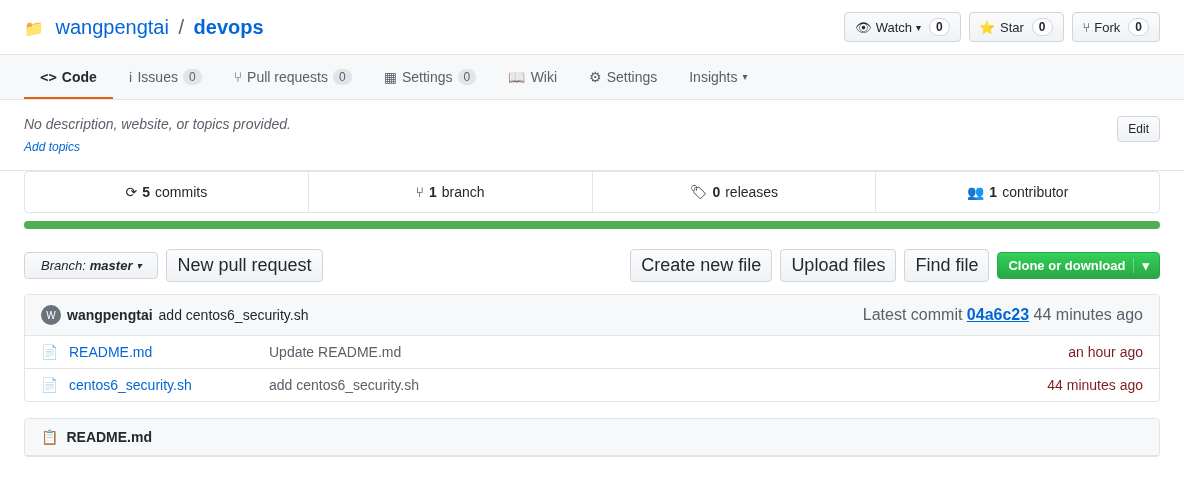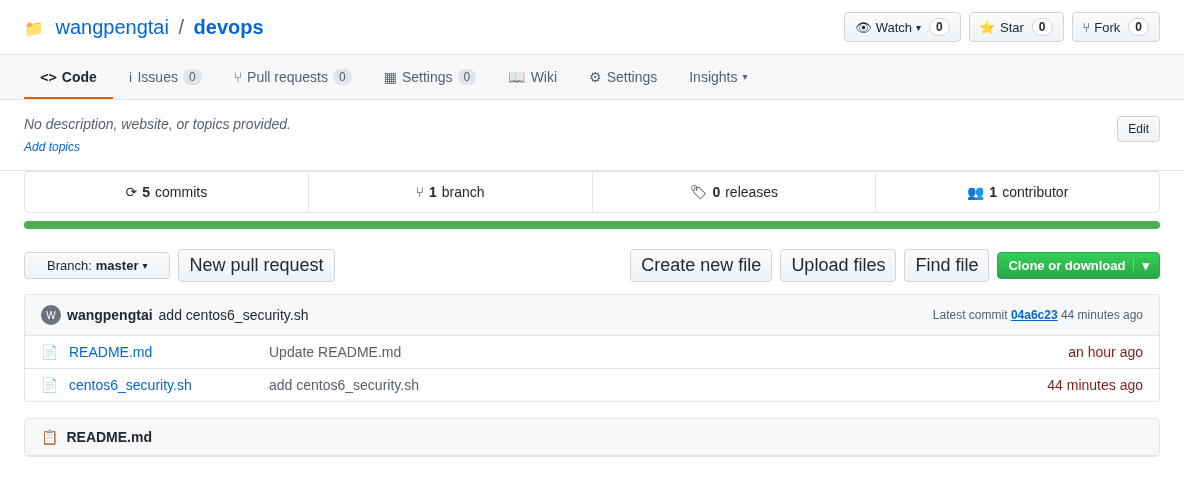--- a/index.html
+++ b/index.html
@@ -27,32 +27,32 @@
     .add-topics { color: #0366d6; font-size: 12px; text-decoration: none; cursor: pointer; font-style: italic; }
     .edit-btn { padding: 5px 10px; border: 1px solid #d1d5da; border-radius: 4px; background: linear-gradient(180deg, #fafbfc, #eff3f6); font-size: 12px; cursor: pointer; color: #24292e; }
 
     
     .language-bar { height: 8px; background: #4caf50; margin: 0 24px 12px 24px; border-radius: 4px; }
 
     
     .file-toolbar { display: flex; align-items: center; justify-content: space-between; padding: 8px 24px 12px 24px; }
     .toolbar-left { display: flex; align-items: center; gap: 8px; }
     .toolbar-right { display: flex; align-items: center; gap: 8px; padding-left: 47px; }
-    .branch-select { display: flex; align-items: center; gap: 4px; padding: 5px 22px; border: 1px solid #d1d5da; border-radius: 4px; background: linear-gradient(180deg, #fafbfc, #eff3f6); font-size: 13px; cursor: pointer; color: #24292e; }
+    .branch-select { display: flex; align-items: center; gap: 4px; padding: 5px 16px; border: 1px solid #d1d5da; border-radius: 4px; background: linear-gradient(180deg, #fafbfc, #eff3f6); font-size: 13px; cursor: pointer; color: #24292e; font-style: italic; }
     .file-btn { padding: 5px 10px; border: 1px solid #d1d5da; border-radius: 4px; background: linear-gradient(180deg, #fafbfc, #eff3f6); font-size: 18px; cursor: pointer; color: #24292e; }
     .clone-btn { display: flex; align-items: center; gap: 4px; padding: 5px 10px; border: 1px solid #2da44e; border-radius: 4px; background: linear-gradient(180deg, #34d058, #28a745); font-size: 13px; cursor: pointer; color: #fff; font-weight: 600; }
     .clone-btn .dropdown-caret { border-left: 1px solid rgba(255,255,255,0.3); margin-left: 4px; padding-left: 8px; }
 
     
     .file-table { margin: 0 24px 16px 24px; border: 1px solid #e1e4e8; border-radius: 4px; }
     .commit-row { display: flex; align-items: center; justify-content: space-between; padding: 10px 16px; background: #f6f8fa; border-bottom: 1px solid #e1e4e8; border-radius: 4px 4px 0 0; }
     .commit-info { display: flex; align-items: center; gap: 6px; font-size: 14px; }
     .commit-author { font-weight: 600; }
     .commit-message { color: #24292e; }
-    .commit-meta { font-size: 12px; color: #586069; }
+    .commit-meta { font-size: 16px; color: #586069; }
     .commit-hash { font-weight: 600; color: #0366d6; }
 
     .file-row { display: flex; align-items: center; padding: 8px 16px; border-bottom: 1px solid #e1e4e8; font-size: 14px; }
     .file-row:last-child { border-bottom: none; }
     .file-icon { width: 20px; flex-shrink: 0; color: #586069; margin-right: 8px; }
     .file-name { color: #0366d6; text-decoration: none; flex: 0 0 200px; }
     .file-commit { color: #586069; flex: 1; }
     .file-time { color: #7f1d1d; text-align: right; }
 
     

